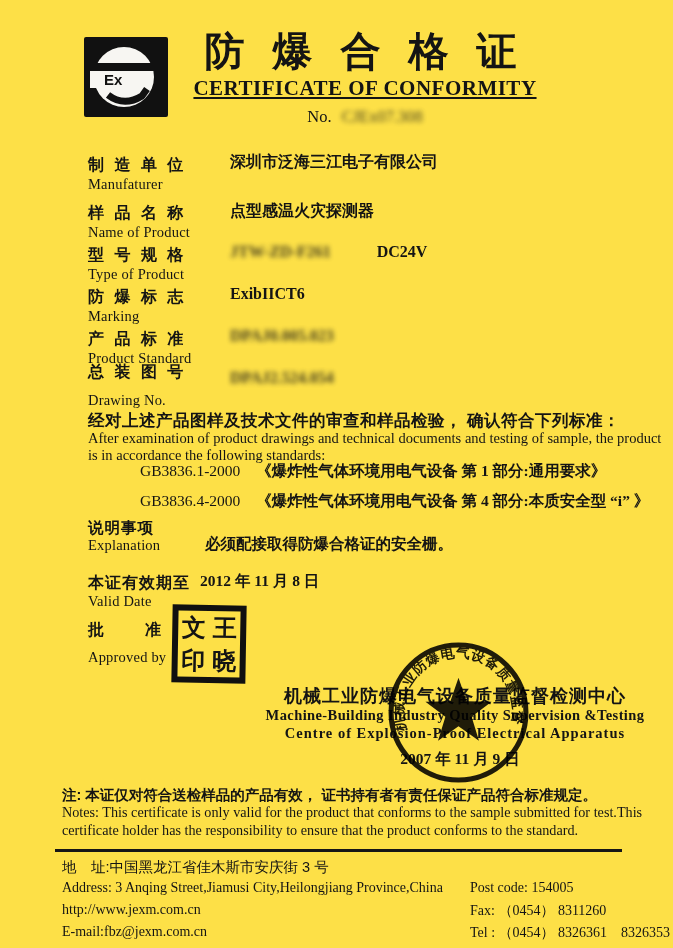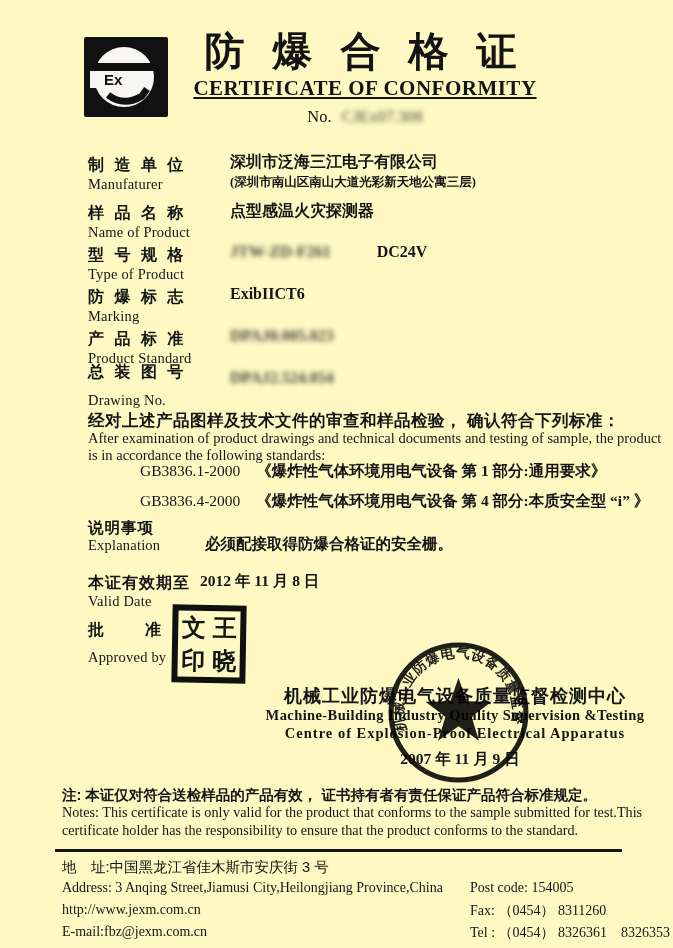--- a/index.html
+++ b/index.html
@@ -1,19 +1,19 @@
 <!DOCTYPE html>
 <html><head>
 <meta charset="utf-8">
 <style>
   html,body{margin:0;padding:0;}
   body{background:#d9d9d6;}
   #page{
     position:relative;width:673px;height:948px;margin:0 auto;
-    background:#fef9c3;color:#141414;overflow:hidden;
+    background:#fde047;color:#141414;overflow:hidden;
     font-family:"Liberation Serif","DejaVu Serif",serif;
   }
   .abs{position:absolute;white-space:nowrap;}
   .center{text-align:center;}
   .zh-b{font-family:"Liberation Sans","DejaVu Sans",sans-serif;font-weight:700;letter-spacing:3px;font-size:16px;}
   .en-l{font-family:"Liberation Serif","DejaVu Serif",serif;font-size:14.5px;letter-spacing:.2px;}
   .val{font-size:16px;font-weight:600;}
   .blur{filter:blur(2.4px);opacity:.8;}
   .title{font-size:40px;font-weight:700;letter-spacing:9px;font-family:"Liberation Serif","DejaVu Serif",serif;}
   .subtitle{font-size:21px;font-weight:600;letter-spacing:.5px;}
@@ -55,21 +55,20 @@
   <div class="abs title center" style="left:150px;top:24px;width:430px;">防 爆 合 格 证</div>
   <div class="abs subtitle center" style="left:150px;top:76px;width:430px;text-decoration:underline;">CERTIFICATE OF CONFORMITY</div>
   <div class="abs no-line center" style="left:150px;top:107px;width:430px;">
     <span>No.</span>
     <span class="blur" style="margin-left:6px;">CJEx07.308</span>
   </div>
 
   <div class="abs zh-b" style="left:88px;top:155px;">制 造 单 位</div>
   <div class="abs en-l" style="left:88px;top:176px;">Manufaturer</div>
   <div class="abs val" style="left:230px;top:152px;">深圳市泛海三江电子有限公司</div>
-  <div class="abs" style="left:230px;top:174px;font-size:12.5px;font-weight:700;">(深圳市南山区南山大道光彩新天地公寓三层)</div>
 
   <div class="abs zh-b" style="left:88px;top:203px;">样 品 名 称</div>
   <div class="abs en-l" style="left:88px;top:224px;">Name of Product</div>
   <div class="abs val" style="left:230px;top:201px;">点型感温火灾探测器</div>
 
   <div class="abs zh-b" style="left:88px;top:245px;">型 号 规 格</div>
   <div class="abs en-l" style="left:88px;top:266px;">Type of Product</div>
   <div class="abs val" style="left:230px;top:243px;">
     <span class="blur">JTW-ZD-F261</span>
     <span style="margin-left:42px;">DC24V</span>

